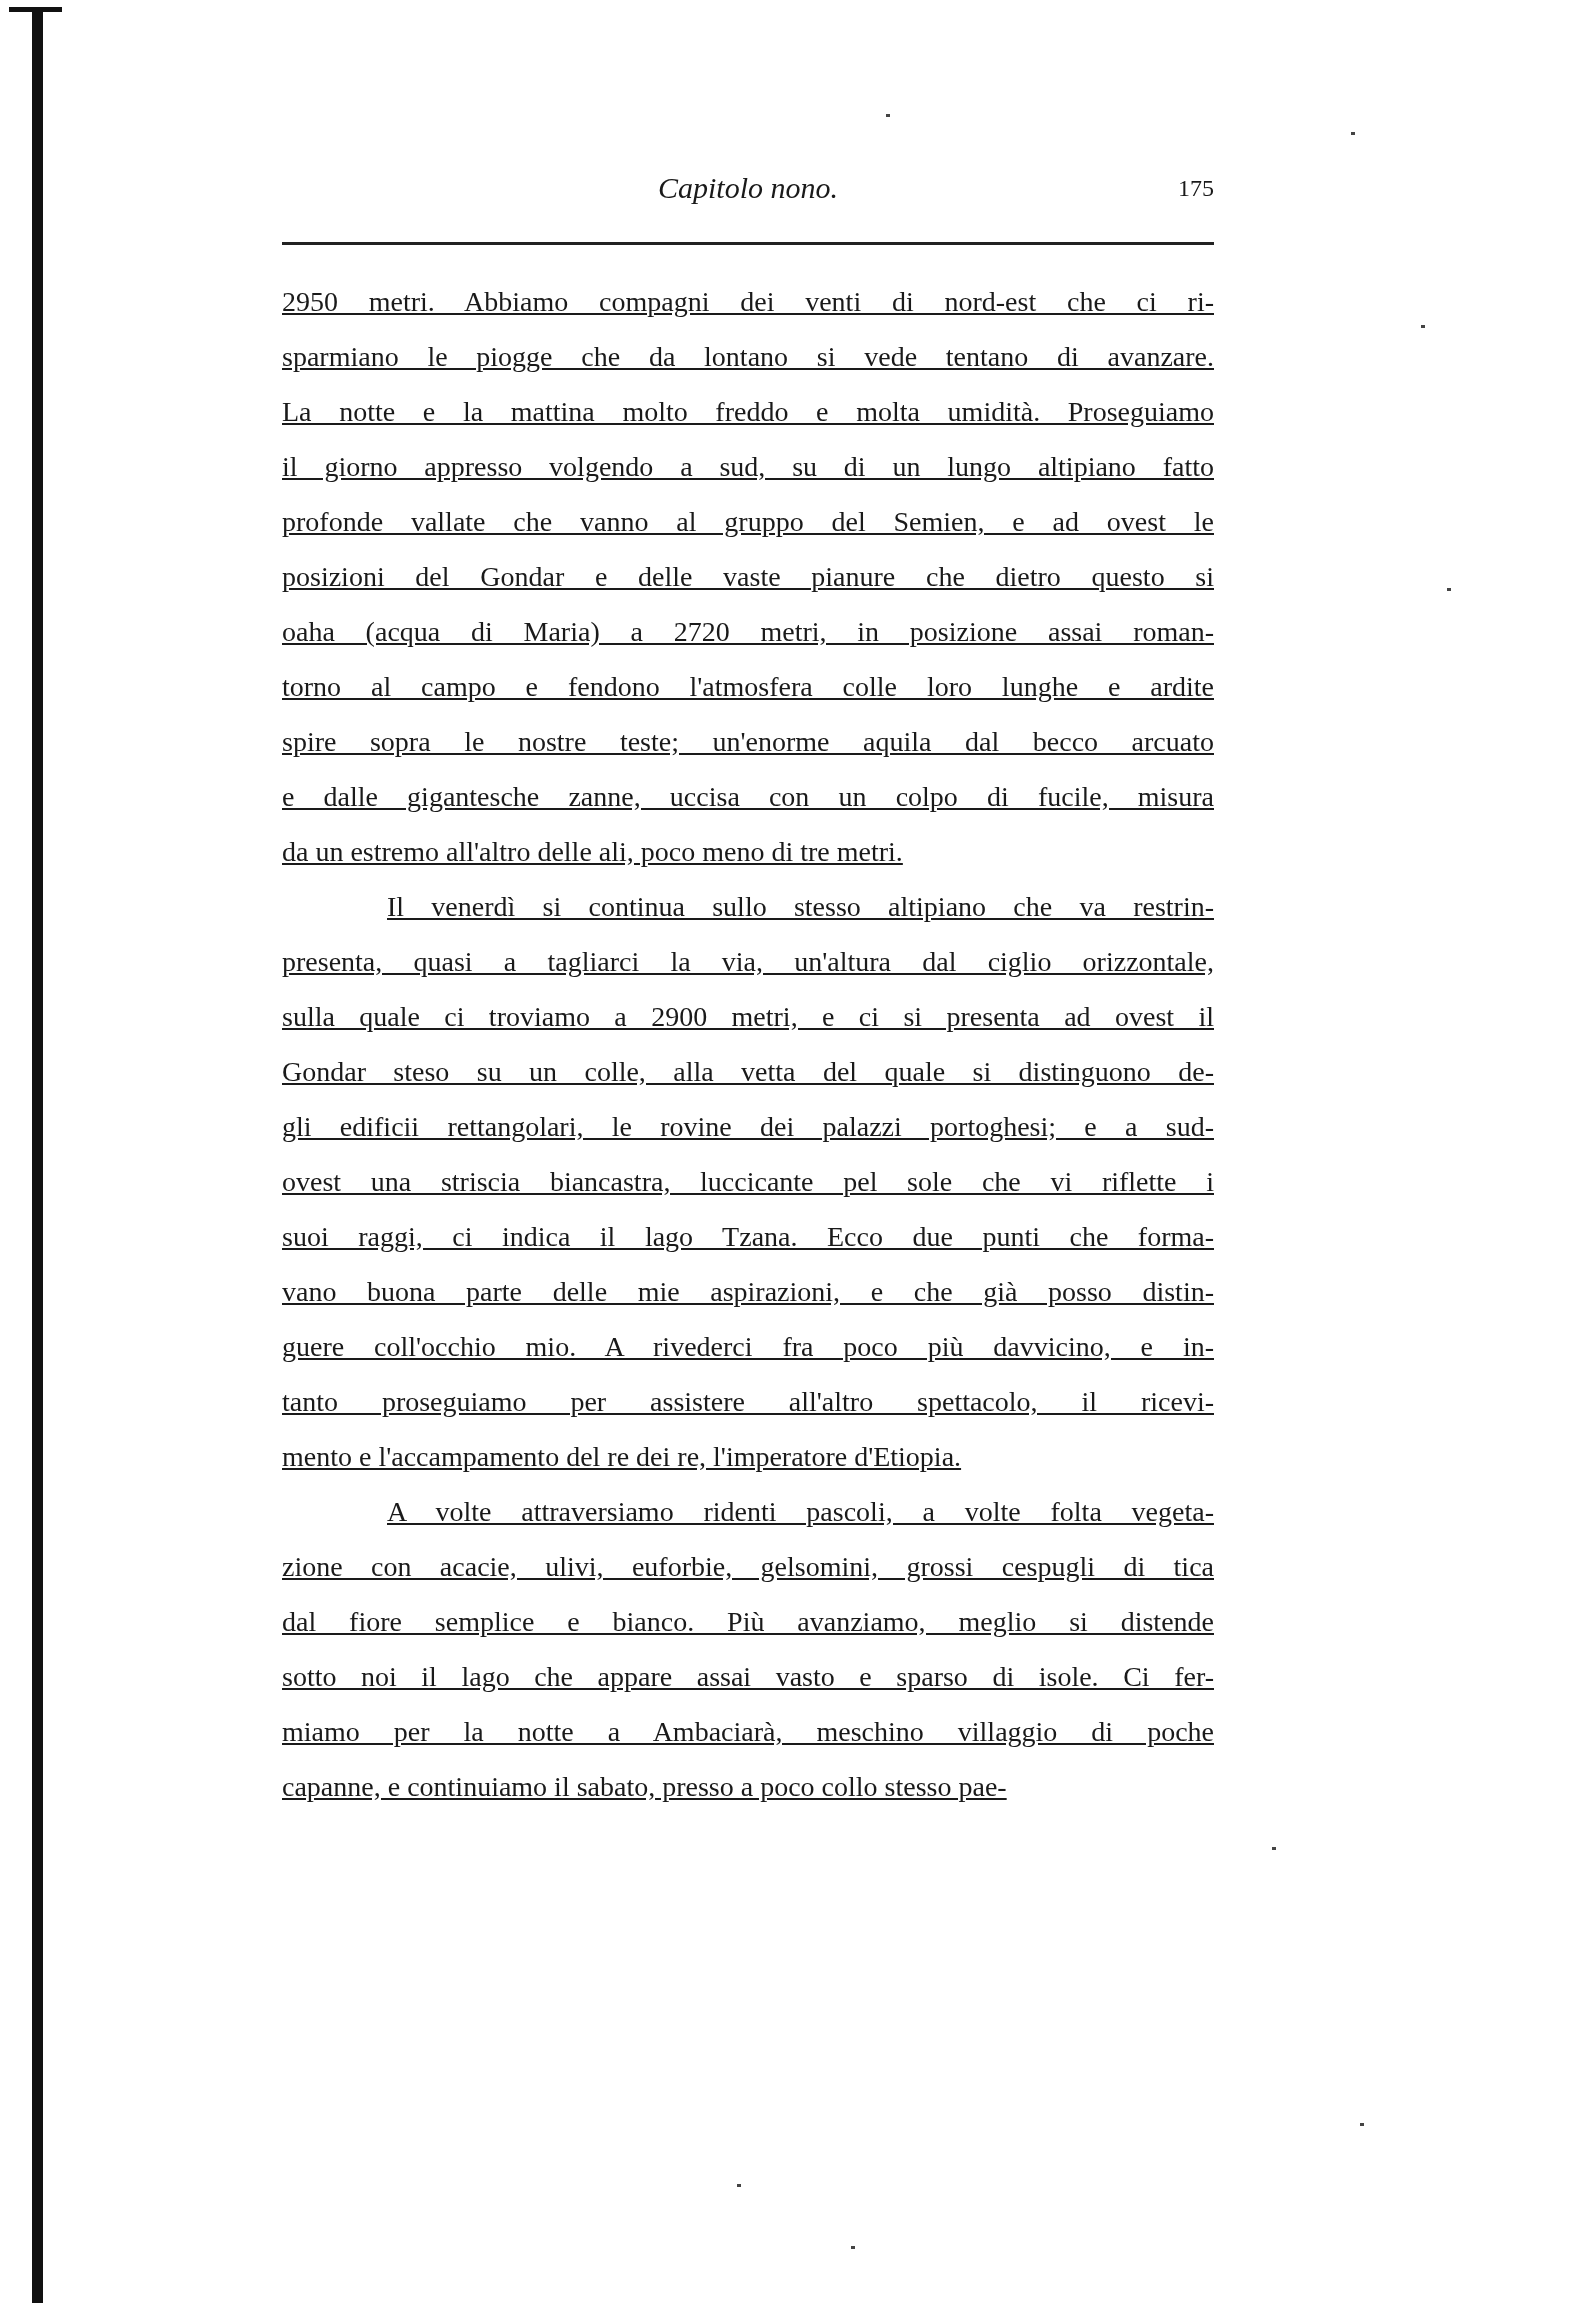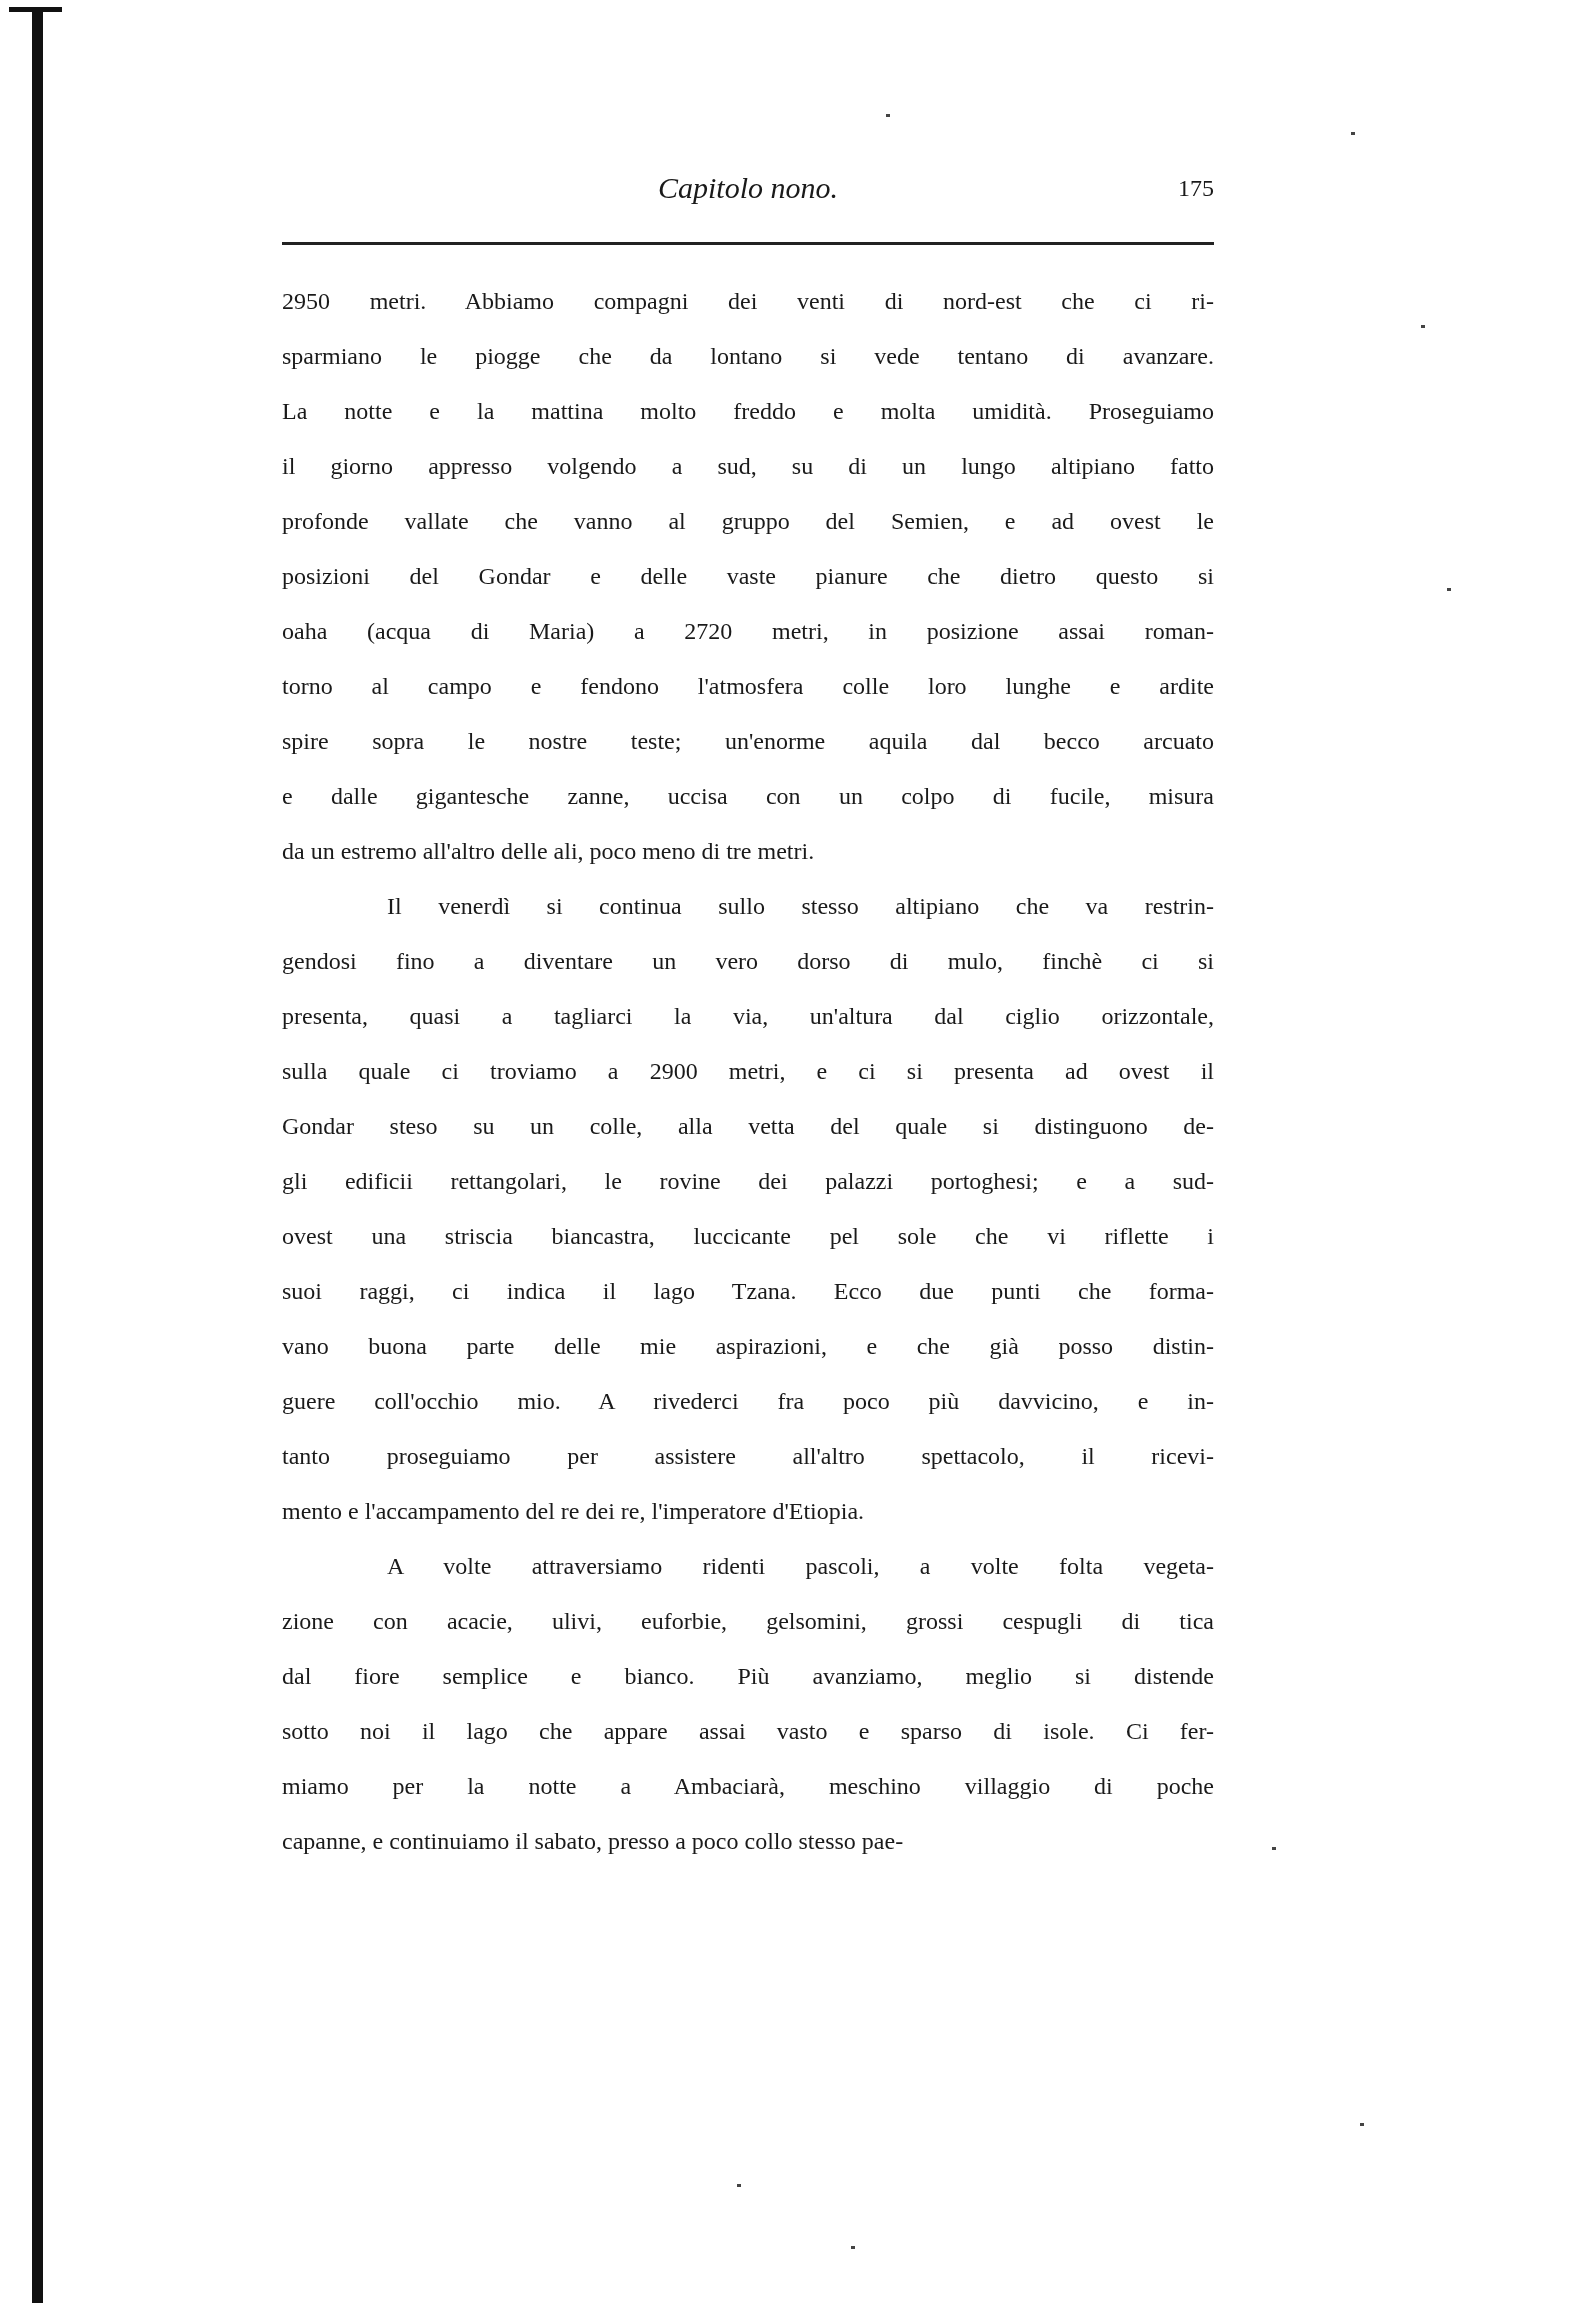--- a/index.html
+++ b/index.html
@@ -6,22 +6,22 @@
   body { width: 1596px; height: 2307px; position: relative; overflow: hidden;
          font-family: "Liberation Serif", "DejaVu Serif", serif; color: #1a1a1a; }
   .binding-bar { position: absolute; left: 32px; top: 8.8px; width: 10.5px; height: 2294px; background: #111; }
   .binding-cap { position: absolute; left: 8.8px; top: 7px; width: 53px; height: 5.3px; background: #111; }
   .header { position: absolute; left: 282px; top: 171px; width: 932px; height: 53px; }
   .running-title { position: absolute; left: 0; right: 0; text-align: center; top: 0;
                    font-style: italic; font-size: 30px; }
   .page-number { position: absolute; right: 0; top: 3.5px; font-size: 24px; }
   .rule { position: absolute; left: 282px; top: 242px; width: 932px; height: 2.6px; background: #222; }
   .body-text { position: absolute; left: 282px; top: 274px; width: 932px; }
-  .line { height: 55px; line-height: 55px; font-size: 24px; white-space: nowrap;
-          text-align: justify; text-align-last: justify; }
+  .line { height: 55px; line-height: 55px; font-size: 28px; white-space: nowrap;
+          text-align: justify; text-align-last: justify; text-decoration: underline; }
   .line.last { text-align-last: left; }
   .line.indent { padding-left: 105px; }
   .speck { position: absolute; width: 3.5px; height: 2.6px; background: #444; }
 </style>
 </head>
 <body>
 
 <div class="binding-bar"></div>
 <div class="binding-cap"></div>
 
@@ -40,21 +40,20 @@
       <div class="line">profonde vallate che vanno al gruppo del Semien, e ad ovest le</div>
       <div class="line">posizioni del Gondar e delle vaste pianure che dietro questo si</div>
       <div class="line">oaha (acqua di Maria) a 2720 metri, in posizione assai roman-</div>
       <div class="line">torno al campo e fendono l'atmosfera colle loro lunghe e ardite</div>
       <div class="line">spire sopra le nostre teste; un'enorme aquila dal becco arcuato</div>
       <div class="line">e dalle gigantesche zanne, uccisa con un colpo di fucile, misura</div>
       <div class="line last">da un estremo all'altro delle ali, poco meno di tre metri.</div>
     </div>
     <div>
       <div class="line indent">Il venerdì si continua sullo stesso altipiano che va restrin-</div>
-      <div class="line">gendosi fino a diventare un vero dorso di mulo, finchè ci si</div>
       <div class="line">presenta, quasi a tagliarci la via, un'altura dal ciglio orizzontale,</div>
       <div class="line">sulla quale ci troviamo a 2900 metri, e ci si presenta ad ovest il</div>
       <div class="line">Gondar steso su un colle, alla vetta del quale si distinguono de-</div>
       <div class="line">gli edificii rettangolari, le rovine dei palazzi portoghesi; e a sud-</div>
       <div class="line">ovest una striscia biancastra, luccicante pel sole che vi riflette i</div>
       <div class="line">suoi raggi, ci indica il lago Tzana. Ecco due punti che forma-</div>
       <div class="line">vano buona parte delle mie aspirazioni, e che già posso distin-</div>
       <div class="line">guere coll'occhio mio. A rivederci fra poco più davvicino, e in-</div>
       <div class="line">tanto proseguiamo per assistere all'altro spettacolo, il ricevi-</div>
       <div class="line last">mento e l'accampamento del re dei re, l'imperatore d'Etiopia.</div>

